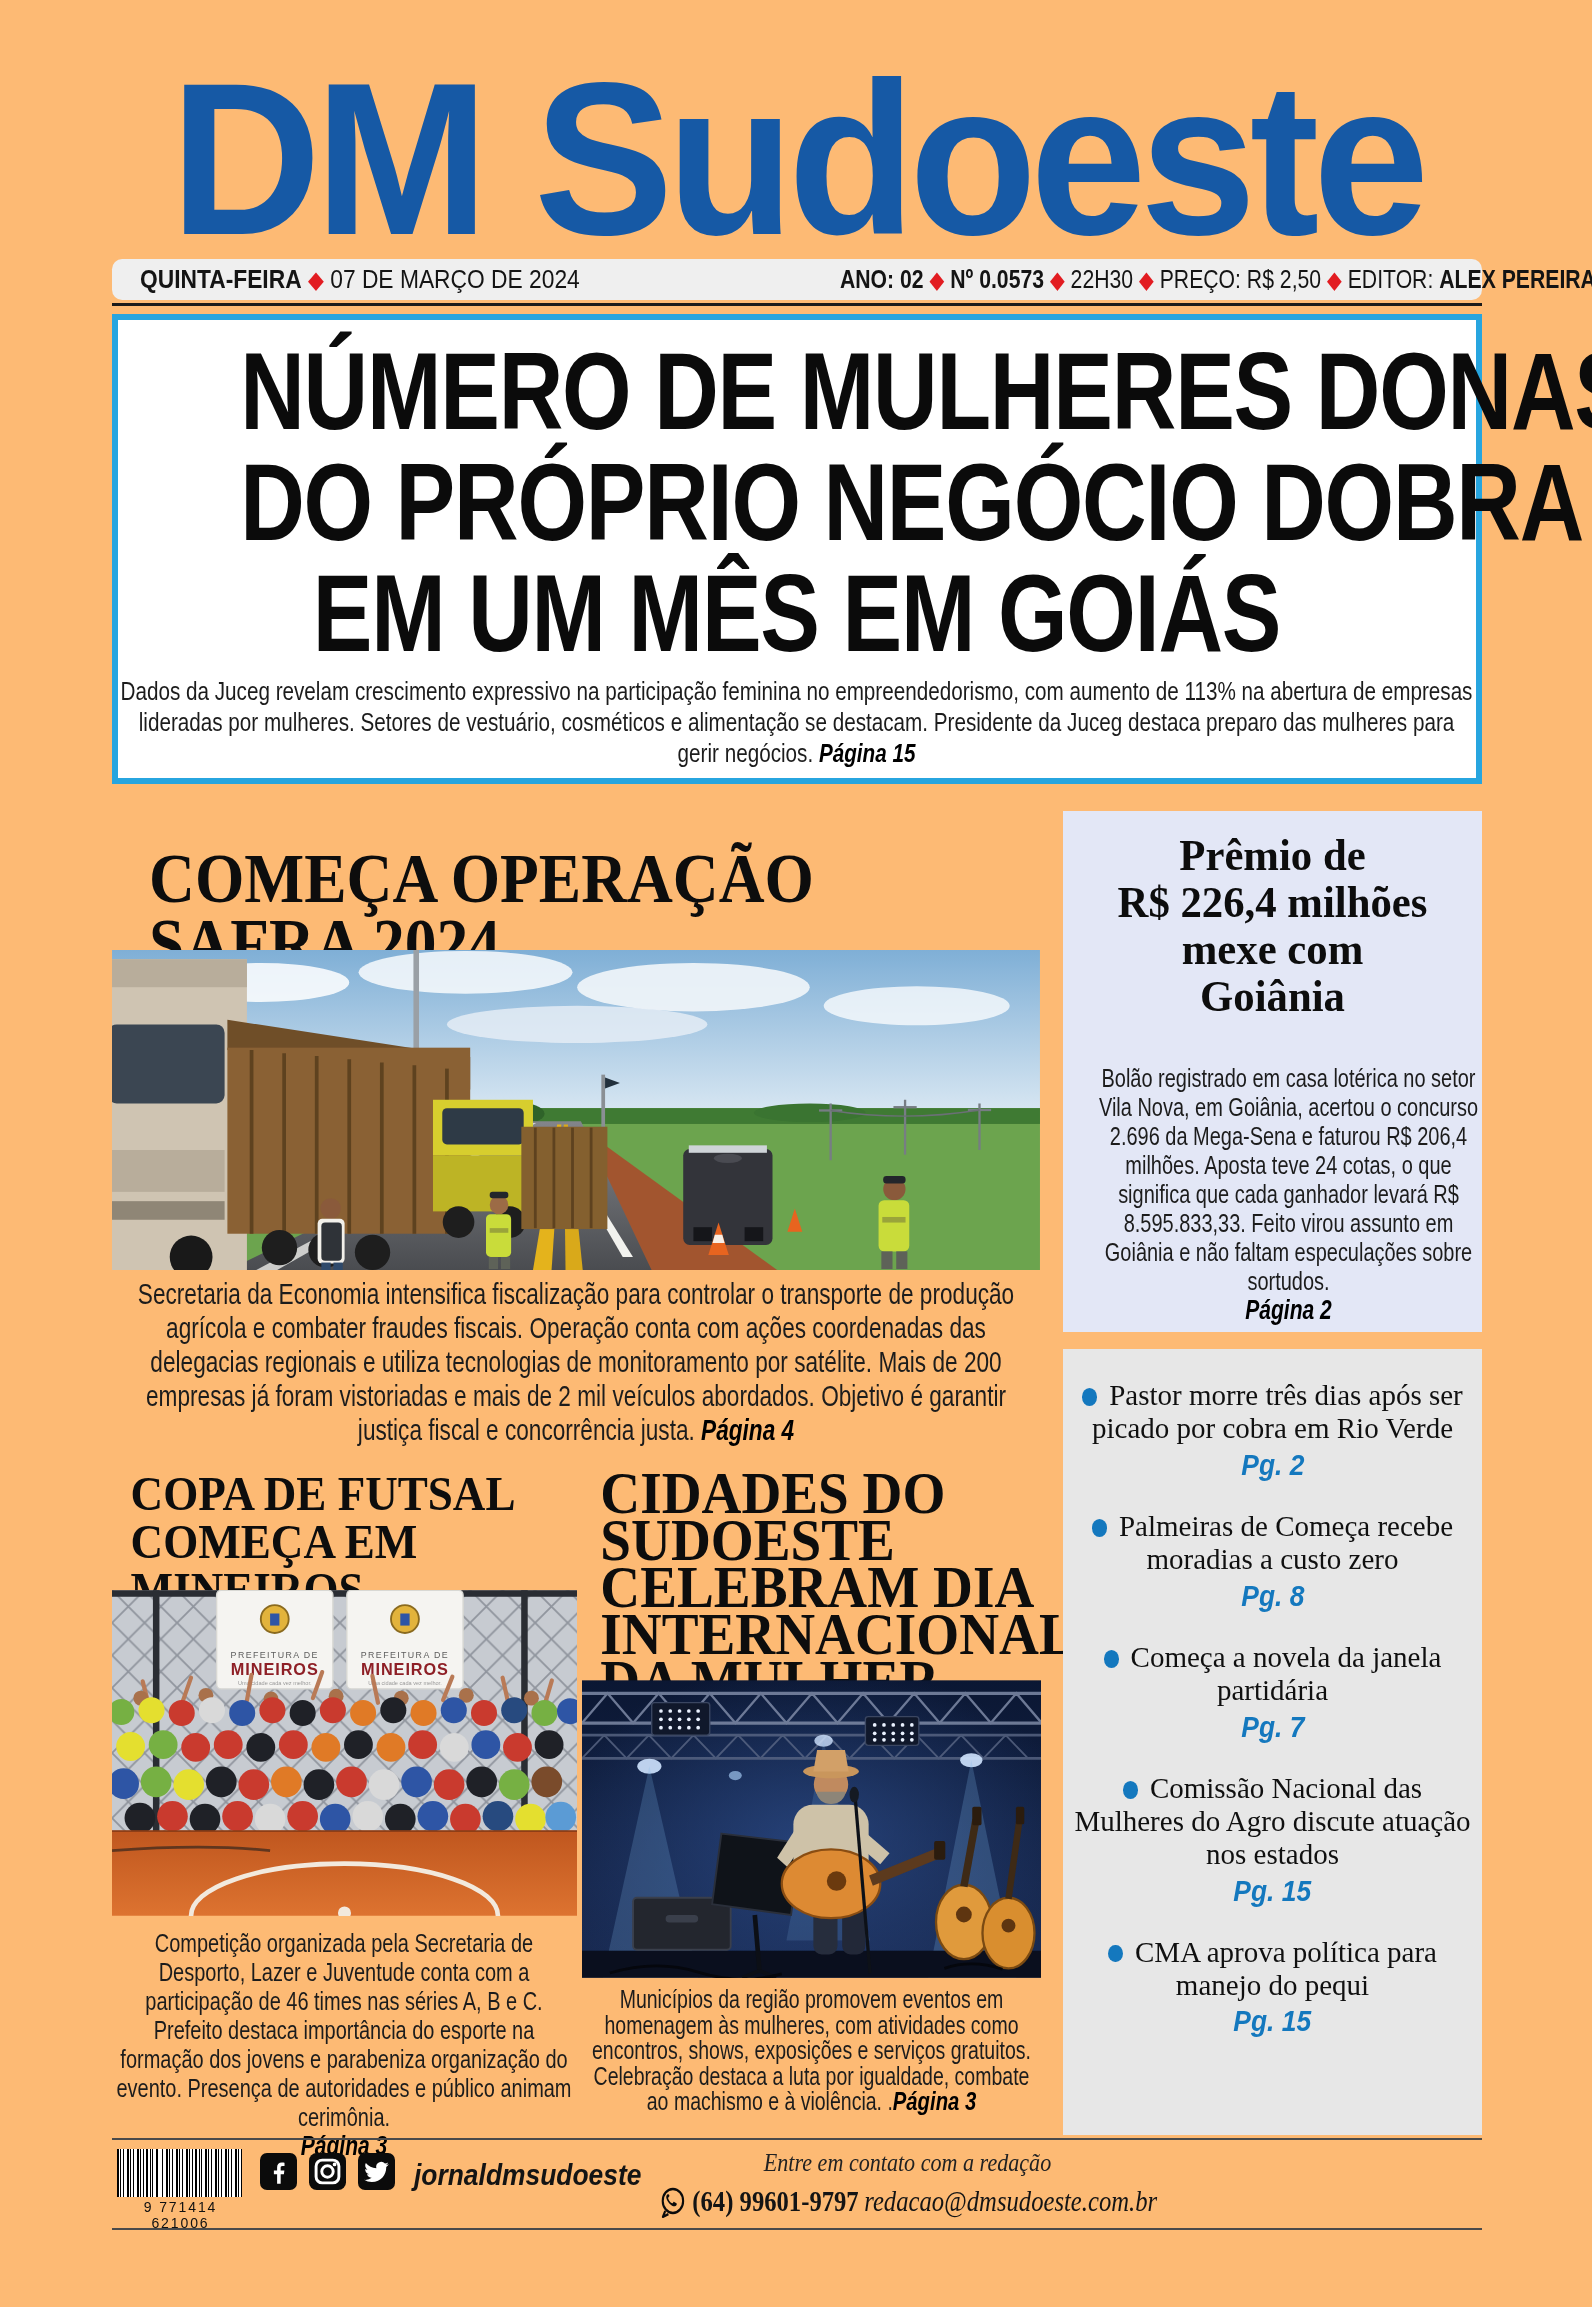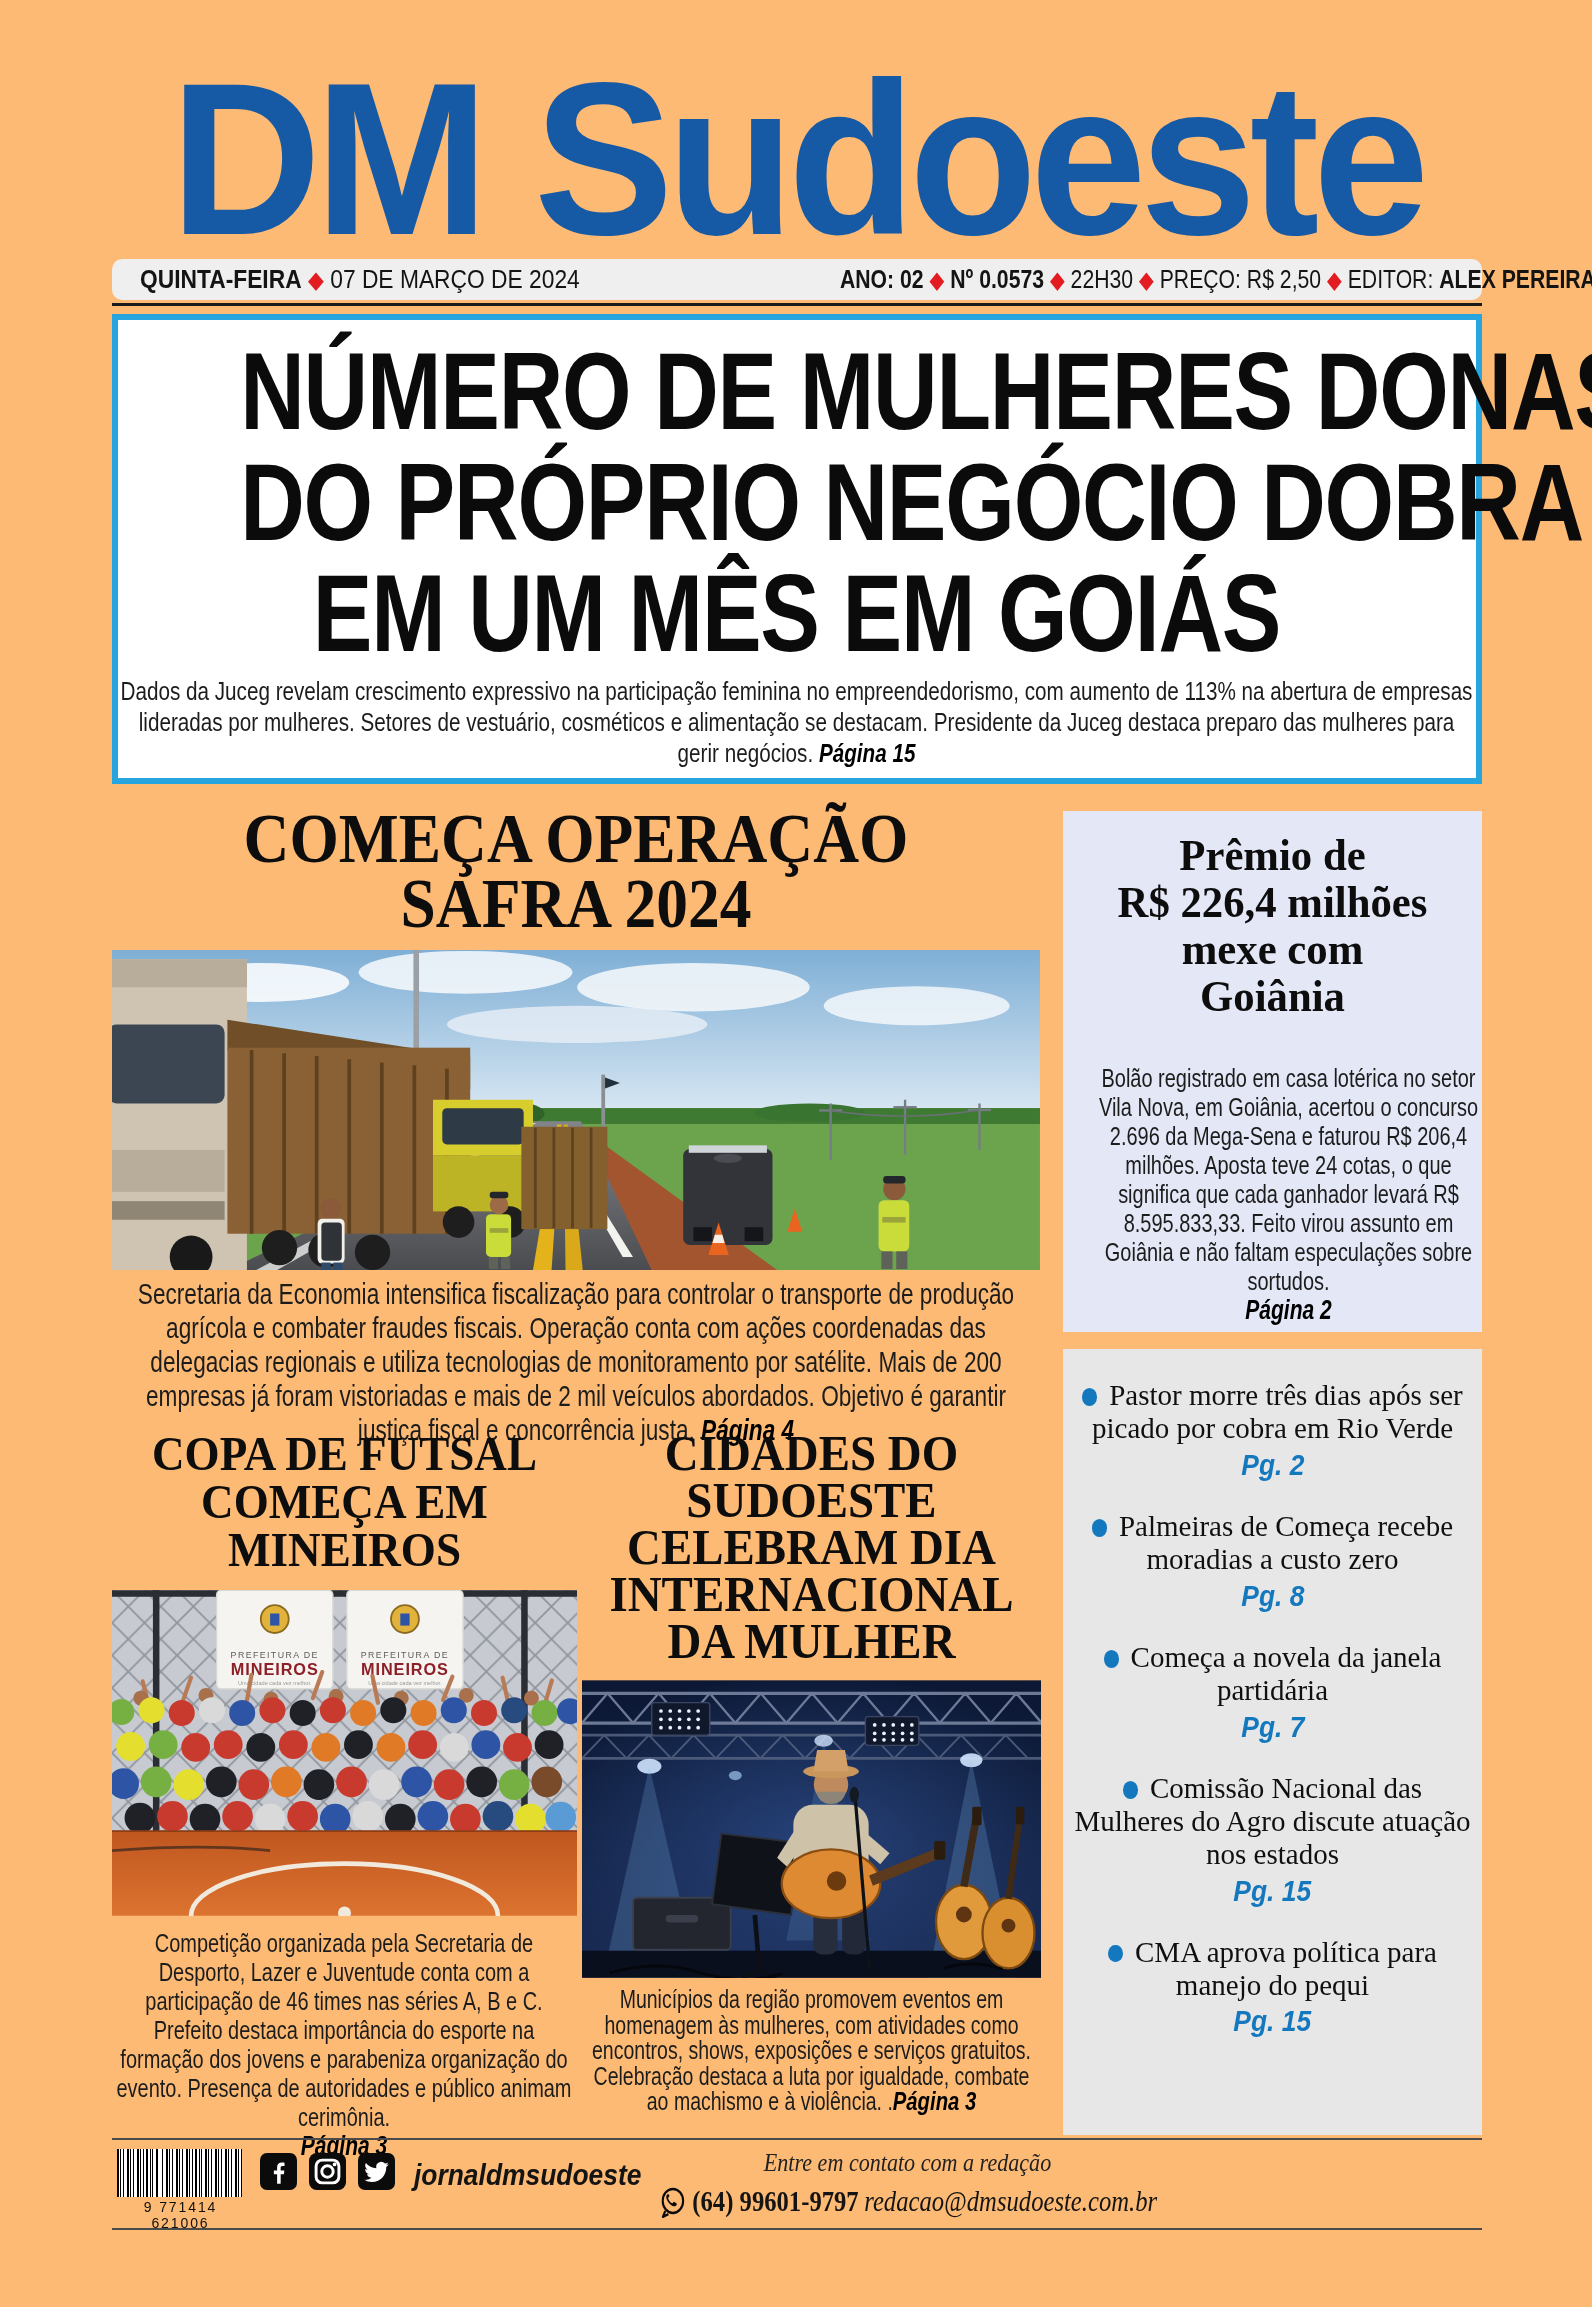--- a/index.html
+++ b/index.html
@@ -20,21 +20,21 @@
   .stripline{left:112px;top:303px;width:1370px;height:2.8px;background:#1a1a1a;}
   
   .leadbox{left:112px;top:314px;width:1370px;height:470px;border:6.5px solid #27A5DF;box-sizing:border-box;background:#fff;}
   .hline{width:1357px;text-align:center;white-space:nowrap;font-weight:700;font-size:109px;line-height:111px;
          letter-spacing:-1.4px;transform:scaleX(.82);transform-origin:50% 0;color:#0b0b0b;}
   .cnd{transform:scaleX(.78);transform-origin:50% 0;text-align:center;}
   .cnd85{transform:scaleX(.85);transform-origin:50% 0;text-align:center;}
   .dek{font-size:26.5px;line-height:31px;font-weight:400;color:#1c1c1c;}
   .pref{font-weight:700;font-style:italic;color:#000;}
   
-  .stitle{text-align:center;font-family:"Liberation Serif","DejaVu Serif",serif;font-weight:700;color:#0d0d0d;}
+  .stitle{text-align:left;font-family:"Liberation Serif","DejaVu Serif",serif;font-weight:700;color:#0d0d0d;margin-top:40px;}
   .stitle div{white-space:nowrap;transform:scaleX(.92);transform-origin:50% 50%;}
   .photo{display:block;}
   .bodytxt{font-size:26.5px;line-height:33px;color:#1c1c1c;}
   .pg{display:inline-block;font-style:italic;font-weight:700;color:#1478BE;transform:scaleX(.88);transform-origin:50% 50%;}
   
   .premiobox{left:1063px;top:811px;width:419px;height:521px;background:#E3E7F6;}
   .ptitle{margin-top:20.5px;text-align:center;font-family:"Liberation Serif","DejaVu Serif",serif;
           font-weight:700;font-size:45px;line-height:47px;color:#0d0d0d;}
   .ptitle div{white-space:nowrap;transform:scaleX(.95);transform-origin:50% 50%;}
   .briefsbox{left:1063px;top:1349px;width:419px;height:786px;background:#E7E7E7;box-sizing:border-box;padding-top:30px;}
@@ -353,21 +353,21 @@
     <path d="M0 560 Q 200 545 340 560" stroke="#1c1c1c" stroke-width="6" fill="none" opacity=".6"></path>
   </svg>
 
   <div class="abs" style="left:112px;top:1929px;width:465px;">
     <div class="cnd bodytxt" style="width:596px;margin-left:-66px;font-size:25.6px;line-height:29px;">
       <span>Competição organizada pela Secretaria de Desporto, Lazer e Juventude conta com a participação de 46 times nas séries A, B e C. Prefeito destaca importância do esporte na formação dos jovens e parabeniza organização do evento. Presença de autoridades e público animam cerimônia.</span>
       <div class="pref" style="font-size:27px;">Página 3</div>
     </div>
   </div>
 
-  <div class="abs stitle" style="left:582px;top:1430px;width:459px;font-size:51px;line-height:47px;">
+  <div class="abs stitle" style="left:582px;top:1430px;width:459px;font-size:60px;line-height:47px;">
     <div>CIDADES DO</div>
     <div>SUDOESTE</div>
     <div>CELEBRAM DIA</div>
     <div>INTERNACIONAL</div>
     <div>DA MULHER</div>
   </div>
 
   <svg class="abs photo" style="left:582px;top:1680px;" width="459" height="298" viewBox="0 0 988 640">
     <defs>
       <linearGradient id="night" x1="0" y1="0" x2="0" y2="1">

